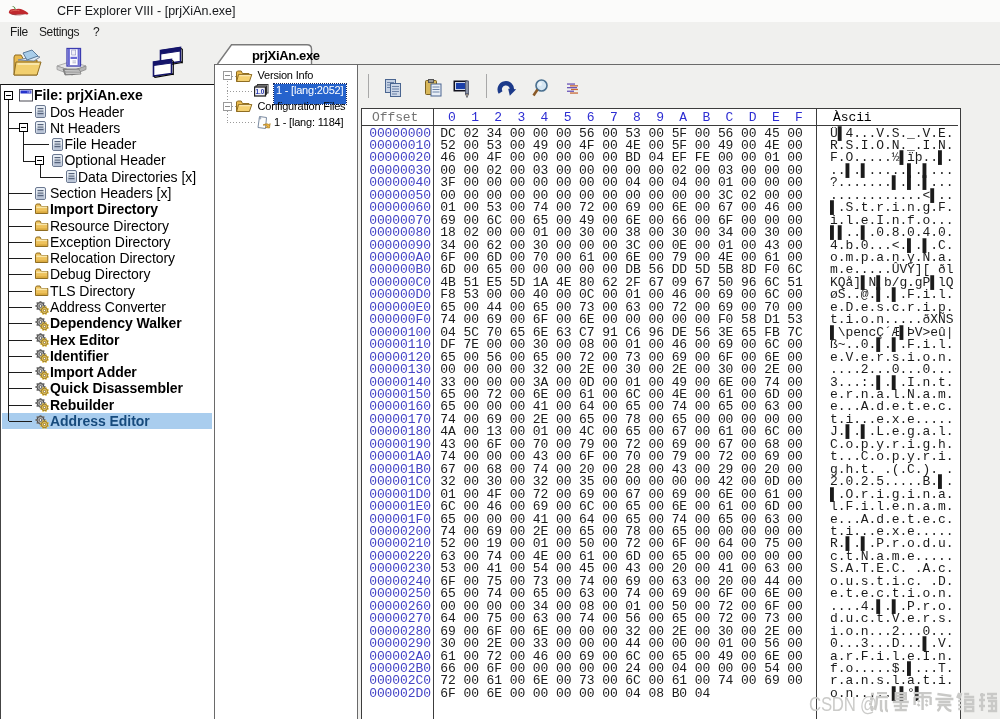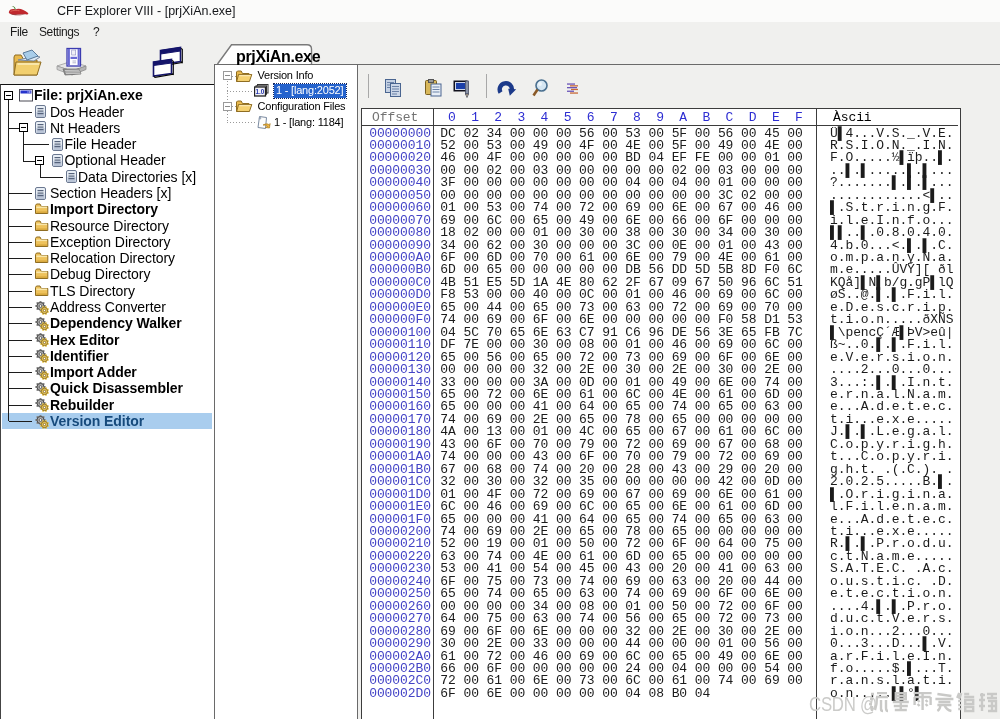--- a/index.html
+++ b/index.html
@@ -355,32 +355,32 @@
     <rect x="10.00663533570136" y="11.913816083061388" width="1.8" height="1.8" fill="#e5c44a"></rect>
     <rect x="7.251421774923527" y="11.937864103112886" width="1.8" height="1.8" fill="#e5c44a"></rect>
     <rect x="5.286185783258112" y="10.006639732454389" width="1.8" height="1.8" fill="#e5c44a"></rect>
     <rect x="5.2621341076033445" y="7.251426203585773" width="1.8" height="1.8" fill="#e5c44a"></rect>
     <rect x="7.193355870795056" y="5.286187649583448" width="1.8" height="1.8" fill="#e5c44a"></rect>
     <rect x="9.948569367749608" y="5.262132318325452" width="1.8" height="1.8" fill="#e5c44a"></rect>
     <rect x="11.913810484085383" y="7.193351474046981" width="1.8" height="1.8" fill="#e5c44a"></rect>
     <circle cx="9.5" cy="9.5" r="3.1" fill="#edd05e" stroke="#8f6d22"></circle>
     <circle cx="9.5" cy="9.5" r="1.2" fill="#fff" stroke="#8f6d22"></circle>
   </svg>
-<div class="abs treetxt" style="left:50px;top:413.9px;font-weight:700;color:#164a7c">Version Editor</div>
+<div class="abs treetxt" style="left:50px;top:413.9px;font-weight:700;color:#164a7c">Address Editor</div>
 
 <div class="abs" style="left:214px;top:63.5px;width:786px;height:1.4px;background:#6a6a6a"></div>
 <div class="abs" style="left:214px;top:64px;width:1.4px;height:655px;background:#6a6a6a"></div>
 
 <div class="abs" style="left:215.4px;top:64.9px;width:141.2px;height:654px;background:#fff"></div>
 <div class="abs" style="left:356.6px;top:64px;width:1.4px;height:655px;background:#6a6a6a"></div>
 
 <svg class="abs" style="left:211px;top:43px" width="104" height="22">
  <path d="M6.5 21 L20.5 1.8 L96 1.8 Q100.5 1.8 100.5 6 L100.5 21" fill="#fff" stroke="#7a7a7a" stroke-width="1.4"></path>
 </svg>
-<div class="abs" style="left:236px;top:47.5px;font-size:16px;letter-spacing:-0.35px;font-weight:700;color:#000">prjXiAn.exe</div>
+<div class="abs" style="left:252px;top:47.5px;font-size:13px;letter-spacing:-0.35px;font-weight:700;color:#000">prjXiAn.exe</div>
 <div class="abs dotv" style="left:227px;top:81px;width:1px;height:25.200000000000003px"></div>
 <div class="abs dotv" style="left:227px;top:111.2px;width:1px;height:11.099999999999994px"></div>
 <div class="abs dotl" style="left:232px;top:75.6px;width:4px;height:1px"></div>
 <div class="abs dotl" style="left:227px;top:90.8px;width:29px;height:1px"></div>
 <div class="abs dotl" style="left:232px;top:106.2px;width:4px;height:1px"></div>
 <div class="abs dotl" style="left:227px;top:122.3px;width:30px;height:1px"></div>
 <div class="abs" style="left:222.5px;top:71.1px;width:9px;height:9px;background:#fff;border:1px solid #9a9a9a;box-sizing:border-box"></div>
 <div class="abs" style="left:224.5px;top:75.1px;width:5px;height:1px;background:#8a8a8a"></div>
 <div class="abs" style="left:222.5px;top:101.7px;width:9px;height:9px;background:#fff;border:1px solid #9a9a9a;box-sizing:border-box"></div>
 <div class="abs" style="left:224.5px;top:105.7px;width:5px;height:1px;background:#8a8a8a"></div>
@@ -399,21 +399,21 @@
     <rect x="2" y="1.8" width="10.5" height="8.5" fill="#fff" stroke="#333" stroke-width="1"></rect>
     <rect x="0.5" y="3" width="11" height="9" fill="#f2f2f8" stroke="#222" stroke-width="1.3"></rect>
     <text x="6" y="10.3" font-family="Liberation Sans" font-size="6.3" font-weight="700" fill="#2233aa" text-anchor="middle">1.0</text>
   </svg>
 <svg class="abs" style="left:257px;top:115.8px" width="14" height="14">
     <path d="M2.5 0.5 L9.5 1.5 L8.5 12.5 L1 11.5 Z" fill="#fdfdfd" stroke="#7a8aa0"></path>
     <path d="M3.5 1.2 L2.2 2.6 L3.8 3 Z" fill="#cfe0f0" stroke="#7a8aa0" stroke-width="0.6"></path>
     <path d="M6 9 Q11 6.5 12.5 9.5 L13 7.5 L12.5 12 L8.5 11.5 L10.5 10.5 Q9 8.5 6 9 Z" fill="#eeb33e" stroke="#a97b1d" stroke-width="0.7"></path>
   </svg>
 <div class="abs t2txt" style="left:257.5px;top:68.4px;color:#000">Version Info</div>
-<div class="abs" style="left:273.5px;top:83.6px;background:#2563cd;outline:1px dotted #10245e;padding:0 2.5px;height:14px;overflow:hidden"><span class="t2txt" style="color:#fff;line-height:13px;display:inline-block;vertical-align:top;margin-top:0px">1 - [lang:2052]</span></div>
+<div class="abs" style="left:273.5px;top:83.6px;background:#2563cd;outline:1px dotted #10245e;padding:0 2.5px;height:20px;overflow:hidden"><span class="t2txt" style="color:#fff;line-height:13px;display:inline-block;vertical-align:top;margin-top:0px">1 - [lang:2052]</span></div>
 <div class="abs t2txt" style="left:257.5px;top:99.0px;color:#000">Configuration Files</div>
 <div class="abs t2txt" style="left:274px;top:115.1px;color:#000">1 - [lang: 1184]</div>
 
 <div class="abs" style="left:368px;top:74px;width:1px;height:24px;background:#a8a8a8"></div>
 <div class="abs" style="left:486px;top:74px;width:1px;height:24px;background:#a8a8a8"></div>
 <svg class="abs" style="left:385px;top:79px" width="18" height="19">
     <rect x="0.5" y="0.5" width="10" height="13" fill="#c6d2e4" stroke="#4a6590"></rect>
     <rect x="2" y="3" width="7" height="1" fill="#6d83a8"></rect>
     <rect x="2" y="5.5" width="7" height="1" fill="#6d83a8"></rect>
     <rect x="2" y="8" width="7" height="1" fill="#6d83a8"></rect>

